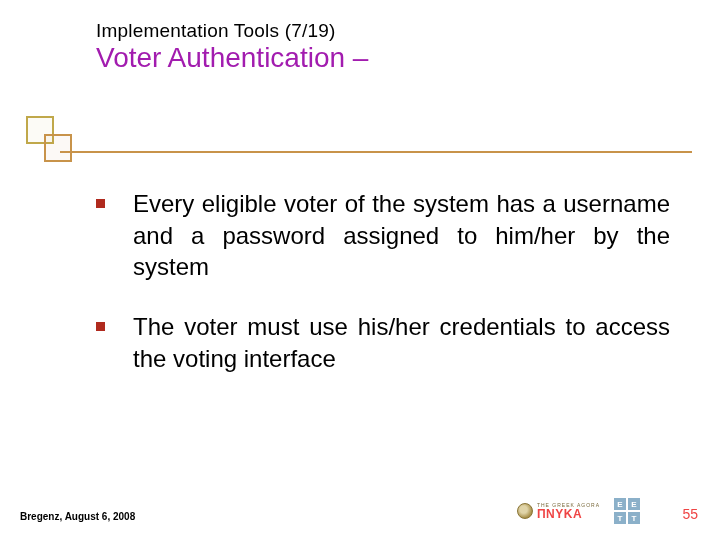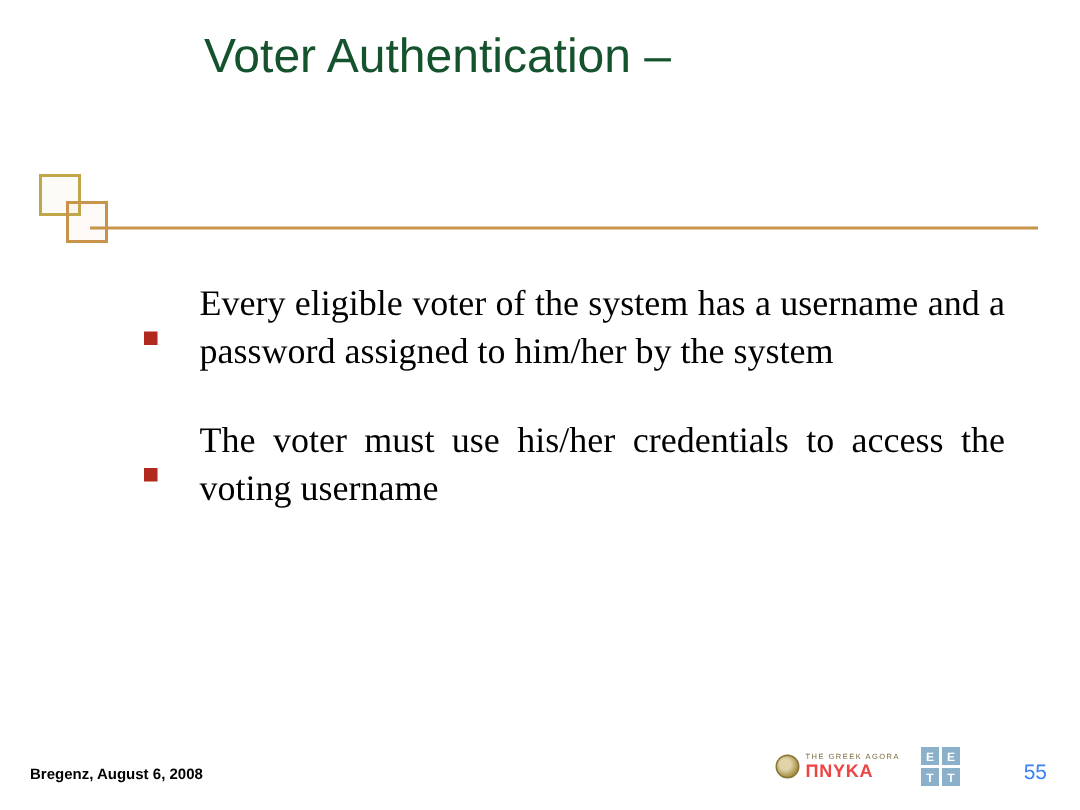--- a/index.html
+++ b/index.html
@@ -7,30 +7,30 @@
   .slide { position: relative; width: 720px; height: 540px; }
 
   
   .deco-sq { position: absolute; border: 2px solid; }
   .sq-a { left: 26px; top: 116px; width: 28px; height: 28px; border-color: #c0a84a; background: rgba(192,168,74,0.05); }
   .sq-b { left: 44px; top: 134px; width: 28px; height: 28px; border-color: #c8934a; background: rgba(200,147,74,0.05); }
   .title-rule { position: absolute; left: 60px; right: 28px; top: 151px; height: 0; border-top: 2px solid #c8934a; }
 
   .header { position: absolute; left: 96px; top: 20px; right: 50px; }
   .breadcrumb { font-size: 19px; color: #000; letter-spacing: 0.2px; }
-  .title { font-size: 32px; line-height: 1.12; color: #14532d; font-family: Verdana, Geneva, sans-serif; margin-left: 40px; }
+  .title { font-size: 28px; line-height: 1.12; color: #a21caf; font-family: Verdana, Geneva, sans-serif; }
 
   .body { position: absolute; left: 96px; top: 188px; right: 50px; }
-  .bullet-row { display: flex; align-items: center; margin-bottom: 28px; font-family: Liberation Serif, serif; }
+  .bullet-row { display: flex; align-items: flex-start; margin-bottom: 28px; }
   .bullet-glyph { flex: 0 0 auto; width: 9px; height: 9px; background: #b02a1e; margin-top: 11px; margin-right: 28px; }
   .bullet-text { flex: 1 1 auto; font-size: 24px; line-height: 1.32; color: #000; text-align: justify; text-justify: inter-word; }
 
   .footer { position: absolute; left: 20px; right: 20px; bottom: 18px; height: 40px; }
   .foot-left { position: absolute; left: 0; bottom: 0; font-size: 10px; font-weight: bold; color: #000; }
-  .foot-page { position: absolute; right: 2px; bottom: 0; font-size: 14px; color: #3b82f6; }
+  .foot-page { position: absolute; right: 2px; bottom: 0; font-size: 14px; color: #ef4444; }
 
   
   .logo-area { position: absolute; right: 60px; bottom: -2px; display: flex; align-items: center; gap: 14px; }
   .logo-pnyka { display: flex; align-items: center; gap: 4px; }
   .pnyka-mark { width: 16px; height: 16px; border-radius: 50%; background: radial-gradient(circle at 40% 40%, #e0d4a8 30%, #a8904a 70%); border:1px solid #8a7536; }
   .pnyka-text-wrap { display:flex; flex-direction:column; line-height:1; }
   .pnyka-sub { font-size: 5px; color: #7a6a3c; letter-spacing: 1px; }
   .pnyka-main { font-size: 12px; font-weight: bold; color: #ef4444; letter-spacing: 0.5px; }
   .logo-eett { display: grid; grid-template-columns: repeat(2, 12px); grid-template-rows: repeat(2, 12px); gap: 2px; }
   .eett-cell { width: 12px; height: 12px; background: #8bb0c9; display:flex; align-items:center; justify-content:center; font-size:8px; color:#fff; font-weight:bold; }
@@ -38,33 +38,34 @@
 </head>
 <body>
 
 <div class="slide">
 
   <div class="deco-sq sq-a"></div>
   <div class="deco-sq sq-b"></div>
   <div class="title-rule"></div>
 
   <div class="header">
+    <div class="breadcrumb">Implementation Tools (7/19)</div>
     <div class="title">
       <span>Voter Authentication –</span><br>
     </div>
   </div>
 
   <div class="body">
     <div class="bullet-row">
       <div class="bullet-glyph"></div>
       <div class="bullet-text">Every eligible voter of the system has a username and a password assigned to him/her by the system</div>
     </div>
     <div class="bullet-row">
       <div class="bullet-glyph"></div>
-      <div class="bullet-text">The voter must use his/her credentials to access the voting username</div>
+      <div class="bullet-text">The voter must use his/her credentials to access the voting interface</div>
     </div>
   </div>
 
   <div class="footer">
     <div class="foot-left">Bregenz, August 6, 2008</div>
 
     <div class="logo-area">
       <div class="logo-pnyka">
         <div class="pnyka-mark"></div>
         <div class="pnyka-text-wrap">

